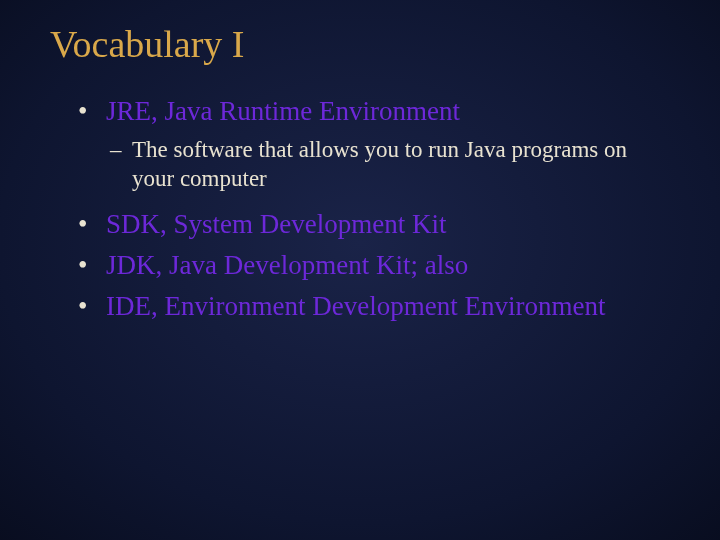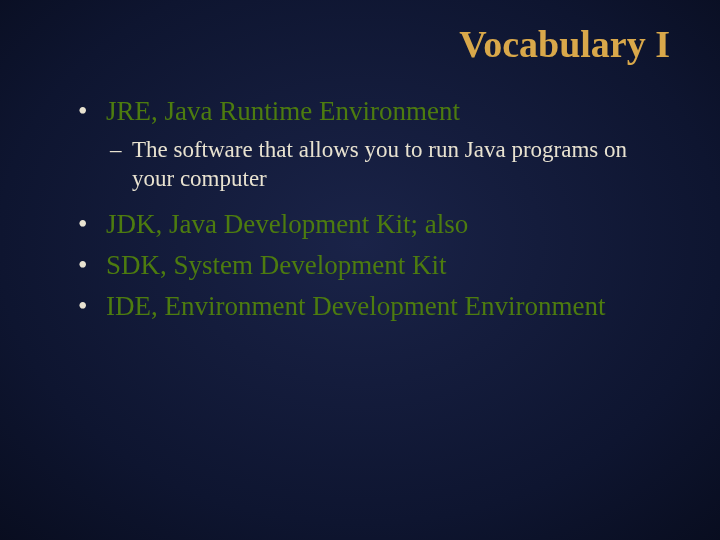--- a/index.html
+++ b/index.html
@@ -14,34 +14,34 @@
       font-family: "Times New Roman", Times, serif;
       overflow: hidden;
       position: relative;
     }
     .slide {
       width: 100%;
       height: 100%;
       padding: 18px 50px 20px 50px;
     }
     .title {
-      text-align: right;
+      text-align: left;
       color: #d9a84a;
       font-size: 38px;
-      font-weight: bold;
+      font-weight: normal;
       margin-bottom: 28px;
       margin-top: 4px;
     }
     .bullet-list {
       list-style: none;
       padding-left: 28px;
     }
     .bullet-item {
       position: relative;
-      color: #4d7c0f;
+      color: #6d28d9;
       font-size: 27px;
       line-height: 1.28;
       margin-bottom: 6px;
       padding-left: 28px;
     }
     .bullet-item::before {
       content: "•";
       position: absolute;
       left: 0;
       top: 0;
@@ -75,20 +75,20 @@
   <h1 class="title">Vocabulary I</h1>
 
   <ul class="bullet-list">
     <li class="bullet-item">JRE, Java Runtime Environment</li>
   </ul>
   <ul class="sub-list">
     <li class="sub-item">The software that allows you to run Java programs on your computer</li>
   </ul>
 
   <ul class="bullet-list">
+    <li class="bullet-item">SDK, System Development Kit</li>
     <li class="bullet-item">JDK, Java Development Kit; also</li>
-    <li class="bullet-item">SDK, System Development Kit</li>
   </ul>
 
   <ul class="bullet-list">
     <li class="bullet-item">IDE, Environment Development Environment</li>
   </ul>
 </div>
 
 </body></html>

